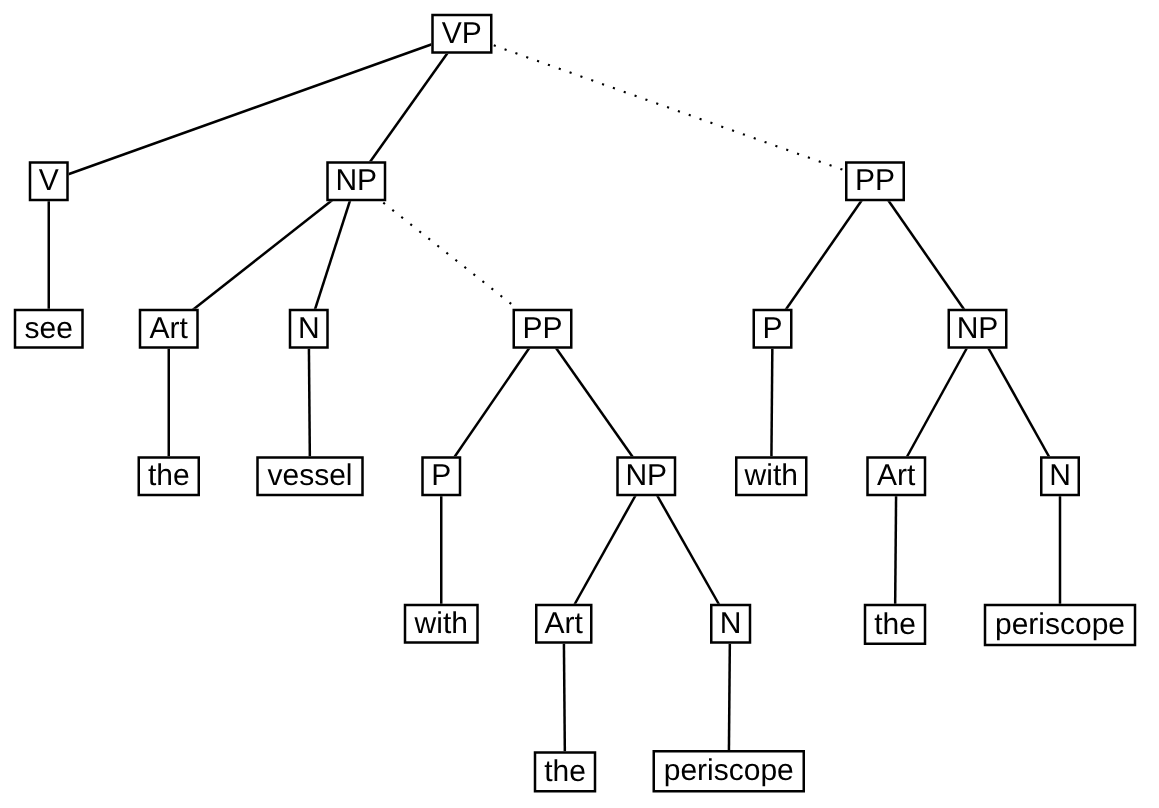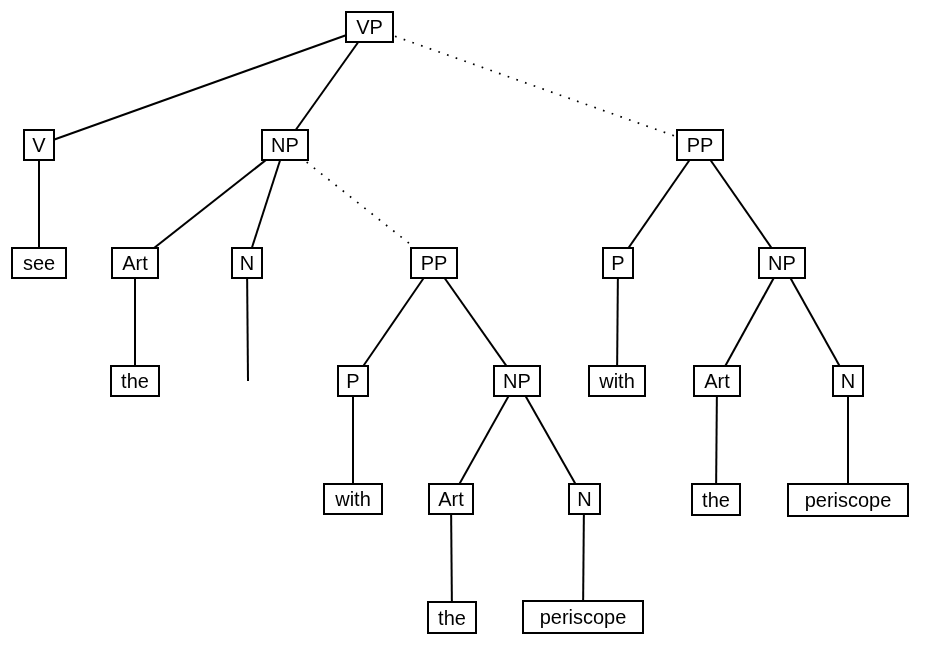--- a/index.html
+++ b/index.html
@@ -33,21 +33,21 @@
   }
   .node {
     position: absolute;
     box-sizing: border-box;
     background: #ffffff;
     border: 2px solid #000000;
     color: #000000;
     display: flex;
     align-items: center;
     justify-content: center;
-    font-size: 20px;
+    font-size: 24px;
     line-height: 1;
     z-index: 2;
     white-space: nowrap;
   }
   .node.word {
   }
 </style>
 </head>
 <body>
 
@@ -88,20 +88,21 @@
   <div class="node" style="left:676px; top:129px; width:48px;  height:32px">PP</div>
 
   <div class="node word" style="left:11px;  top:247px; width:56px;  height:32px">see</div>
   <div class="node" style="left:111px; top:247px; width:48px;  height:32px">Art</div>
   <div class="node" style="left:231px; top:247px; width:32px;  height:32px">N</div>
   <div class="node" style="left:410px; top:247px; width:48px;  height:32px">PP</div>
   <div class="node" style="left:602px; top:247px; width:32px;  height:32px">P</div>
   <div class="node" style="left:758px; top:247px; width:48px;  height:32px">NP</div>
 
   <div class="node word" style="left:110px; top:365px; width:50px;  height:32px">the</div>
+  <div class="node word" style="left:205px; top:365px; width:86px;  height:32px">vessel</div>
   <div class="node" style="left:337px; top:365px; width:32px;  height:32px">P</div>
   <div class="node" style="left:493px; top:365px; width:48px;  height:32px">NP</div>
   <div class="node word" style="left:588px; top:365px; width:58px;  height:32px">with</div>
   <div class="node" style="left:693px; top:365px; width:48px;  height:32px">Art</div>
   <div class="node" style="left:832px; top:365px; width:32px;  height:32px">N</div>
 
   <div class="node word" style="left:323px; top:483px; width:60px;  height:32px">with</div>
   <div class="node" style="left:428px; top:483px; width:46px;  height:32px">Art</div>
   <div class="node" style="left:568px; top:483px; width:33px;  height:32px">N</div>
   <div class="node word" style="left:691px; top:483px; width:50px;  height:33px">the</div>

